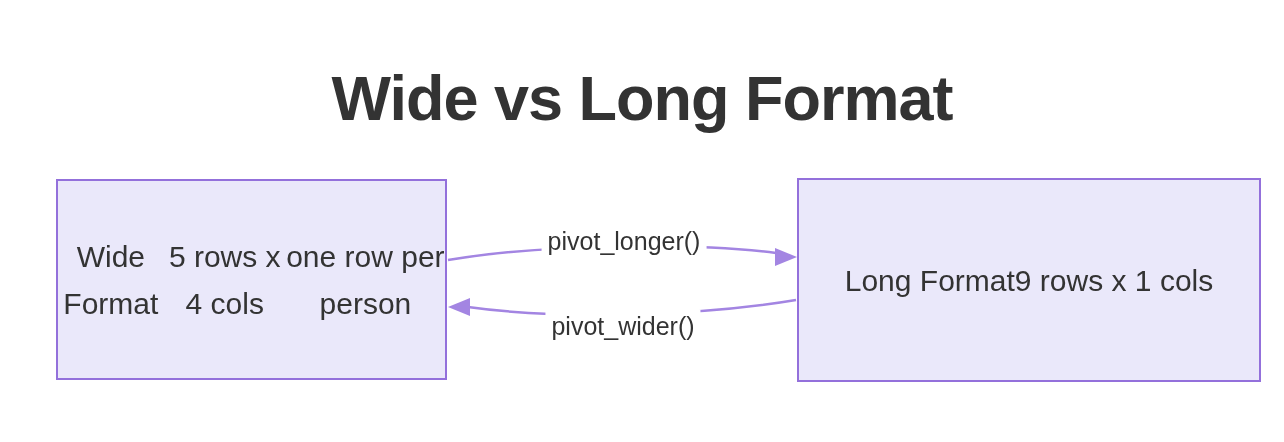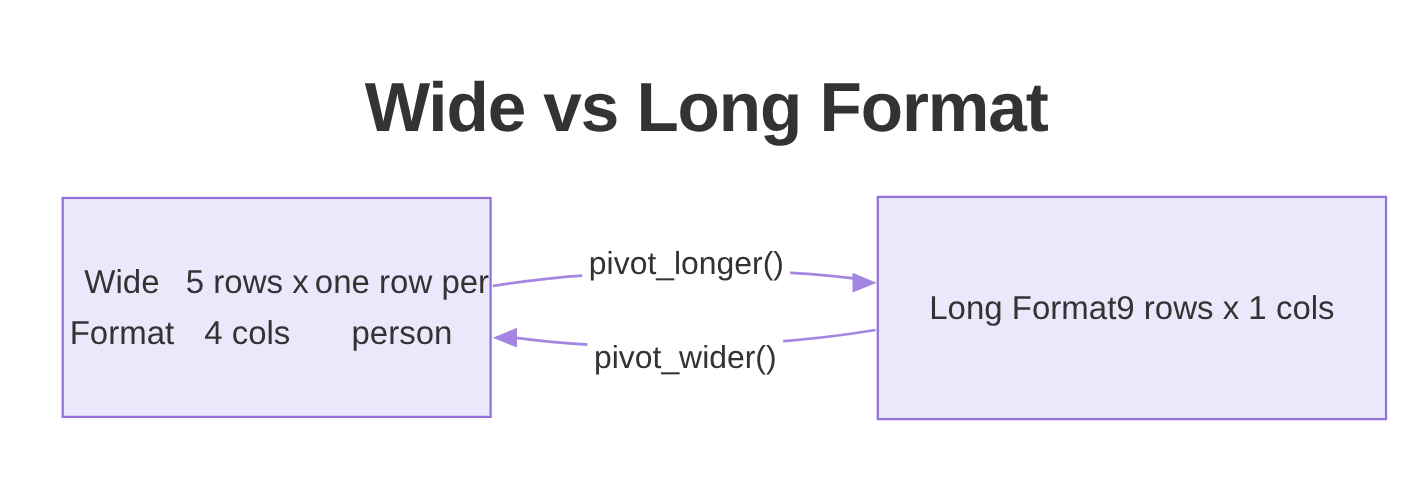--- a/index.html
+++ b/index.html
@@ -66,21 +66,21 @@
     left: 797px;
     top: 178px;
     width: 464px;
     height: 204px;
   }
   .edge-label {
     position: absolute;
     transform: translate(-50%, -50%);
     background: var(--edge-label-bg, #ffffff);
     color: var(--text, #333333);
-    font-size: 29px;
+    font-size: 25px;
     padding: 2px 6px;
     white-space: nowrap;
   }
   .edge-label-longer {
     left: 624px;
     top: 241px;
   }
   .edge-label-wider {
     left: 623px;
     top: 326px;

